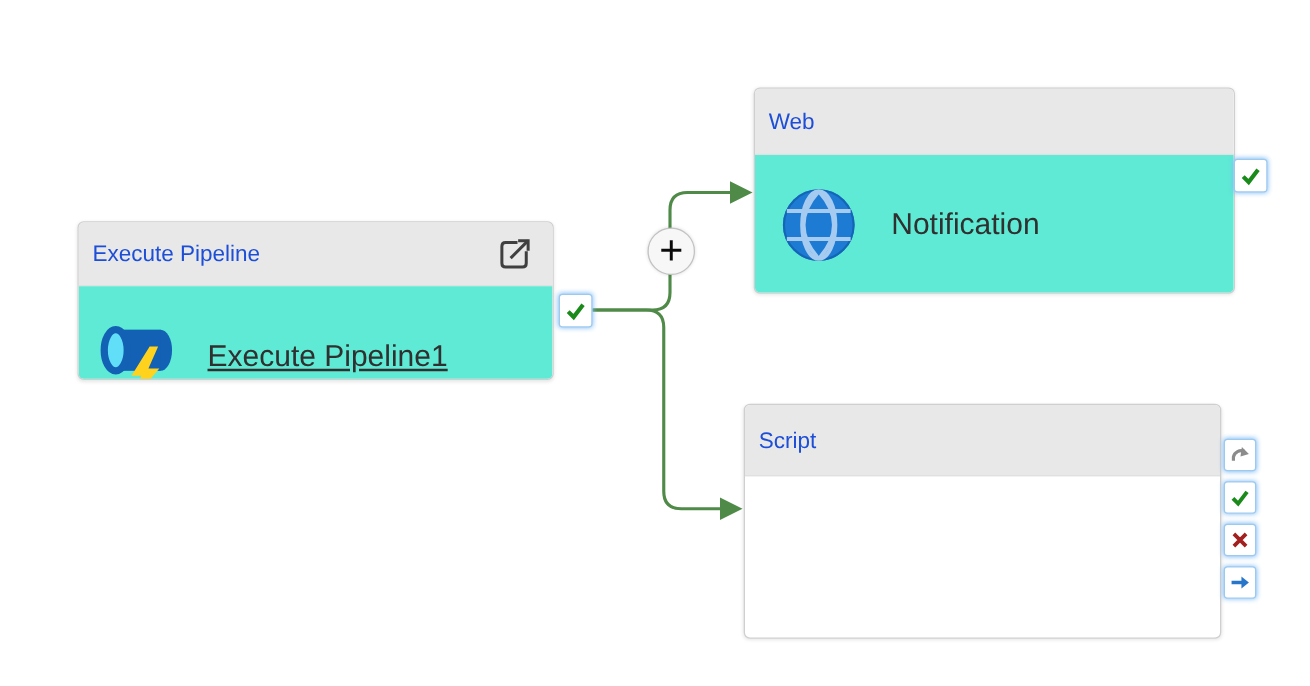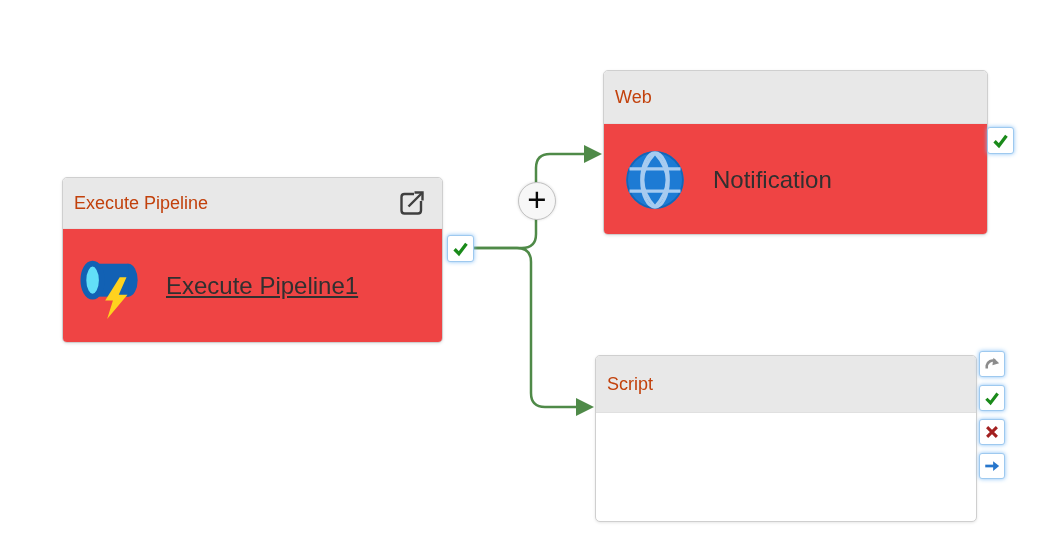--- a/index.html
+++ b/index.html
@@ -10,33 +10,33 @@
   svg{display:block;}
   .edges{position:absolute;left:0;top:0;width:1048px;height:549px;}
 
   
   .node{
     position:absolute;background:#ffffff;border:1px solid #cfcfcf;border-radius:5px;
     box-shadow:0 1px 3px rgba(0,0,0,.10);overflow:hidden;box-sizing:border-box;
   }
   .node-header{
     background:#e8e8e8;border-bottom:1px solid #e0e0e0;display:flex;align-items:center;
-    justify-content:space-between;padding:0 11px;color:#c2410c;font-size:18px;
+    justify-content:space-between;padding:0 11px;color:#1d4ed8;font-size:18px;
   }
   .node-body{
     display:flex;align-items:center;padding-left:17px;gap:24px;
-    color:#303030;font-size:24px;background:#ef4444;
+    color:#303030;font-size:24px;background:#5eead4;
   }
-  #node-ep{left:62px;top:177px;width:381px;height:166px;}
+  #node-ep{left:62px;top:177px;width:381px;height:127px;}
   #node-ep .node-header{height:50px;}
   #node-ep .node-body{height:114px;text-decoration:underline;}
   #node-web{left:603px;top:70px;width:385px;height:165px;}
   #node-web .node-header{height:52px;}
   #node-web .node-body{height:111px;}
-  #node-script{left:595px;top:323px;width:382px;height:167px;margin-top:32px;}
+  #node-script{left:595px;top:323px;width:382px;height:188px;}
   #node-script .node-header{height:56px;}
   #node-script .node-body{height:109px;background:#fafafa;}
   .act-icon{flex:0 0 auto;display:flex;align-items:center;justify-content:center;}
   .open-icon{width:38px;height:38px;cursor:pointer;}
 
   
   .port{
     position:absolute;width:26px;height:26px;background:#ffffff;
     border:1px solid #9ec9ef;border-radius:3px;box-sizing:border-box;
     box-shadow:0 0 4px rgba(130,190,245,.95);

